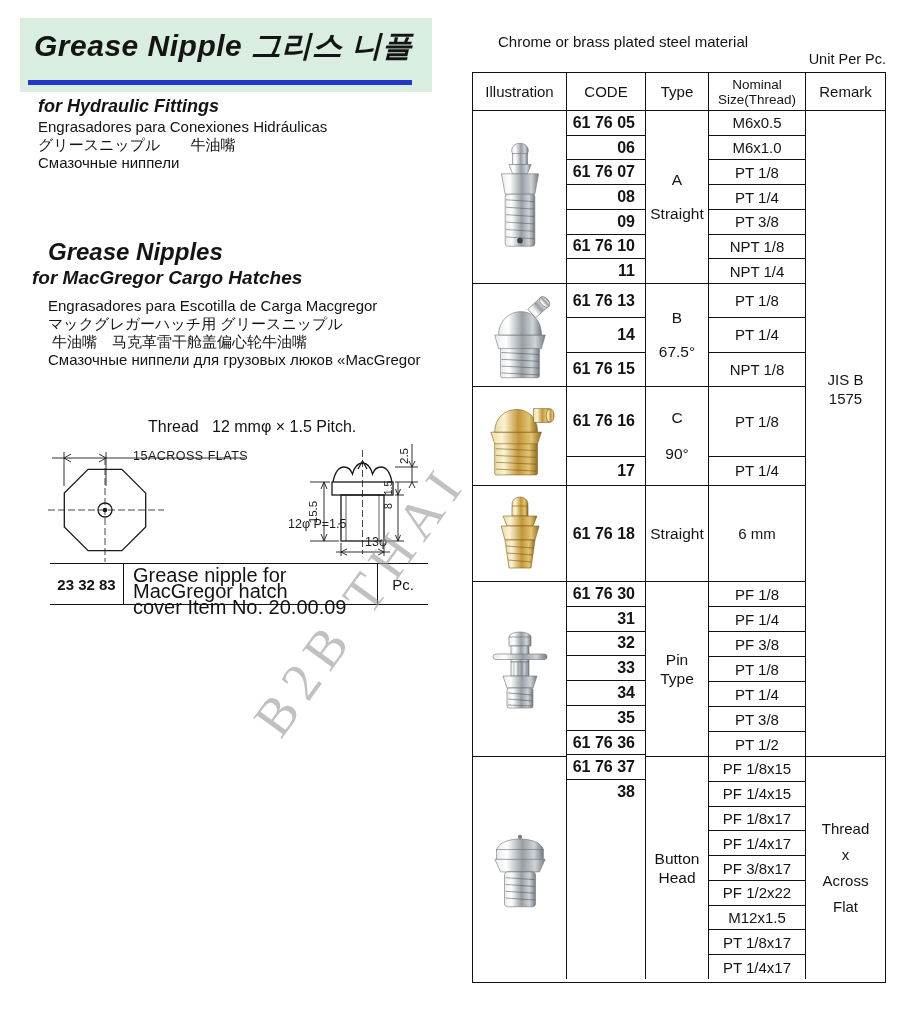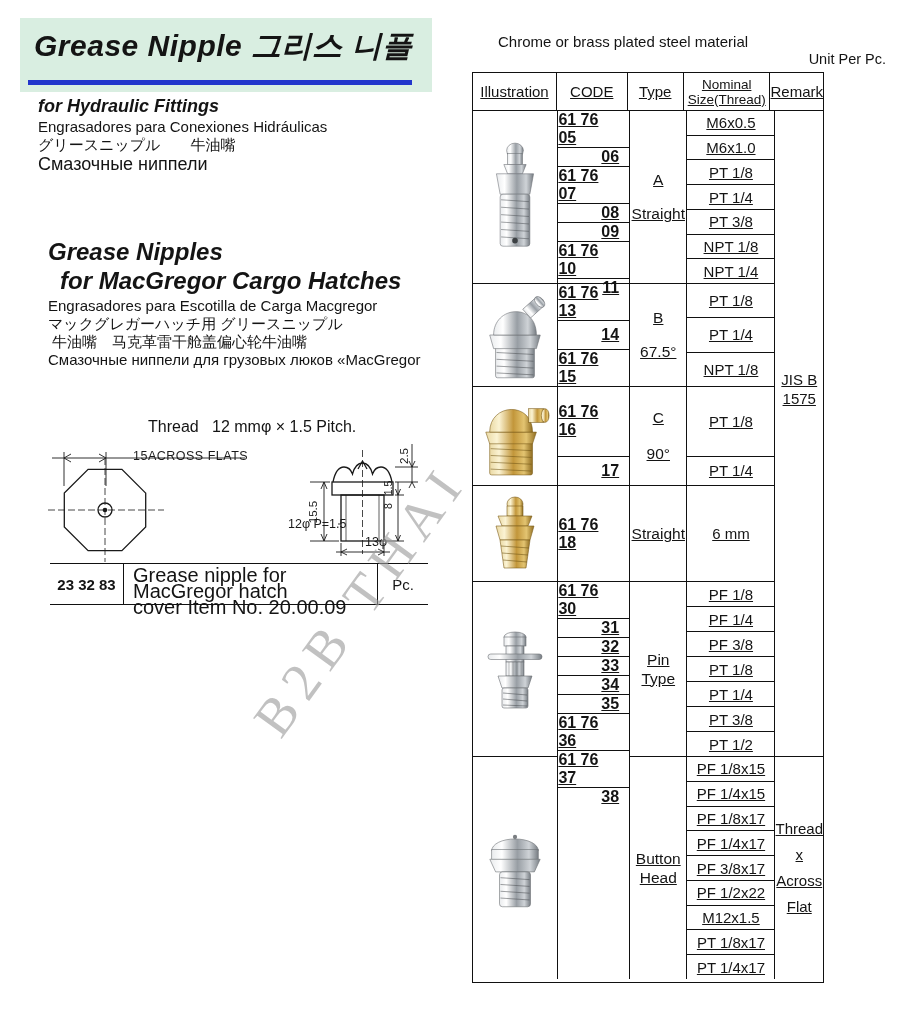--- a/index.html
+++ b/index.html
@@ -9,24 +9,24 @@
   }
   .abs{position:absolute;}
 
   
   .green-box{left:20px;top:18px;width:412px;height:74px;background:#d9eee1;z-index:1;}
   .main-title{left:34px;top:26px;font-size:30px;font-weight:bold;font-style:italic;letter-spacing:.5px;z-index:2;}
   .blue-bar{left:28px;top:80px;width:384px;height:5px;background:#2236cc;z-index:2;}
   .sub-en{left:38px;top:96px;font-size:18px;font-weight:bold;font-style:italic;}
   .sub-es{left:38px;top:118px;font-size:15px;}
   .sub-ja{left:38px;top:136px;font-size:15px;}
-  .sub-ru{left:38px;top:154px;font-size:18px;}
+  .sub-ru{left:38px;top:154px;font-size:15px;}
 
   .mac-t1{left:48px;top:238px;font-size:24px;font-weight:bold;font-style:italic;}
-  .mac-t2{left:60px;top:267px;font-size:24px;font-weight:bold;font-style:italic;}
+  .mac-t2{left:32px;top:267px;font-size:19px;font-weight:bold;font-style:italic;}
   .mac-es{left:48px;top:297px;font-size:15px;}
   .mac-ja{left:48px;top:315px;font-size:15px;}
   .mac-zh{left:52px;top:333px;font-size:15px;}
   .mac-ru{left:48px;top:351px;font-size:15px;}
 
   .thread-note{left:148px;top:418px;font-size:16px;white-space:pre;}
 
   .tech-svg{left:40px;top:436px;z-index:1;}
   .tech-svg text{font-family:"Liberation Sans",sans-serif;fill:#1a1a1a;}
 
@@ -40,21 +40,21 @@
   .watermark{left:160px;top:430px;width:400px;height:340px;display:flex;align-items:center;justify-content:center;z-index:3;pointer-events:none;}
   .watermark span{
     font-family:"Liberation Serif",serif;font-size:54px;color:#9c9c9c;opacity:.62;
     letter-spacing:10px;white-space:nowrap;transform:rotate(-54deg);
   }
 
   
   .material-note{left:498px;top:33px;font-size:15px;}
   .unit-note{right:22px;top:51px;font-size:14.5px;}
 
-  .ptable{left:472px;top:72px;width:352px;height:911px;border:1.5px solid #111;box-sizing:border-box;z-index:1;text-decoration:underline;}
+  .ptable{left:472px;top:72px;width:414px;height:911px;border:1.5px solid #111;box-sizing:border-box;z-index:1;}
   .phead{display:flex;height:38px;border-bottom:1.5px solid #111;box-sizing:border-box;}
   .pbody{display:flex;height:868px;}
   .col{box-sizing:border-box;display:flex;flex-direction:column;}
   .cw0{width:94px;border-right:1.2px solid #111;}
   .cw1{width:79px;border-right:1.2px solid #111;}
   .cw2{width:63px;border-right:1.2px solid #111;}
   .cw3{width:97px;border-right:1.2px solid #111;}
   .cw4{flex:1;justify-content:space-between;}
   .hcell{display:flex;flex-direction:column;align-items:center;justify-content:center;font-size:15px;box-sizing:border-box;}
   .hcell .small{font-size:13.5px;line-height:15px;}

